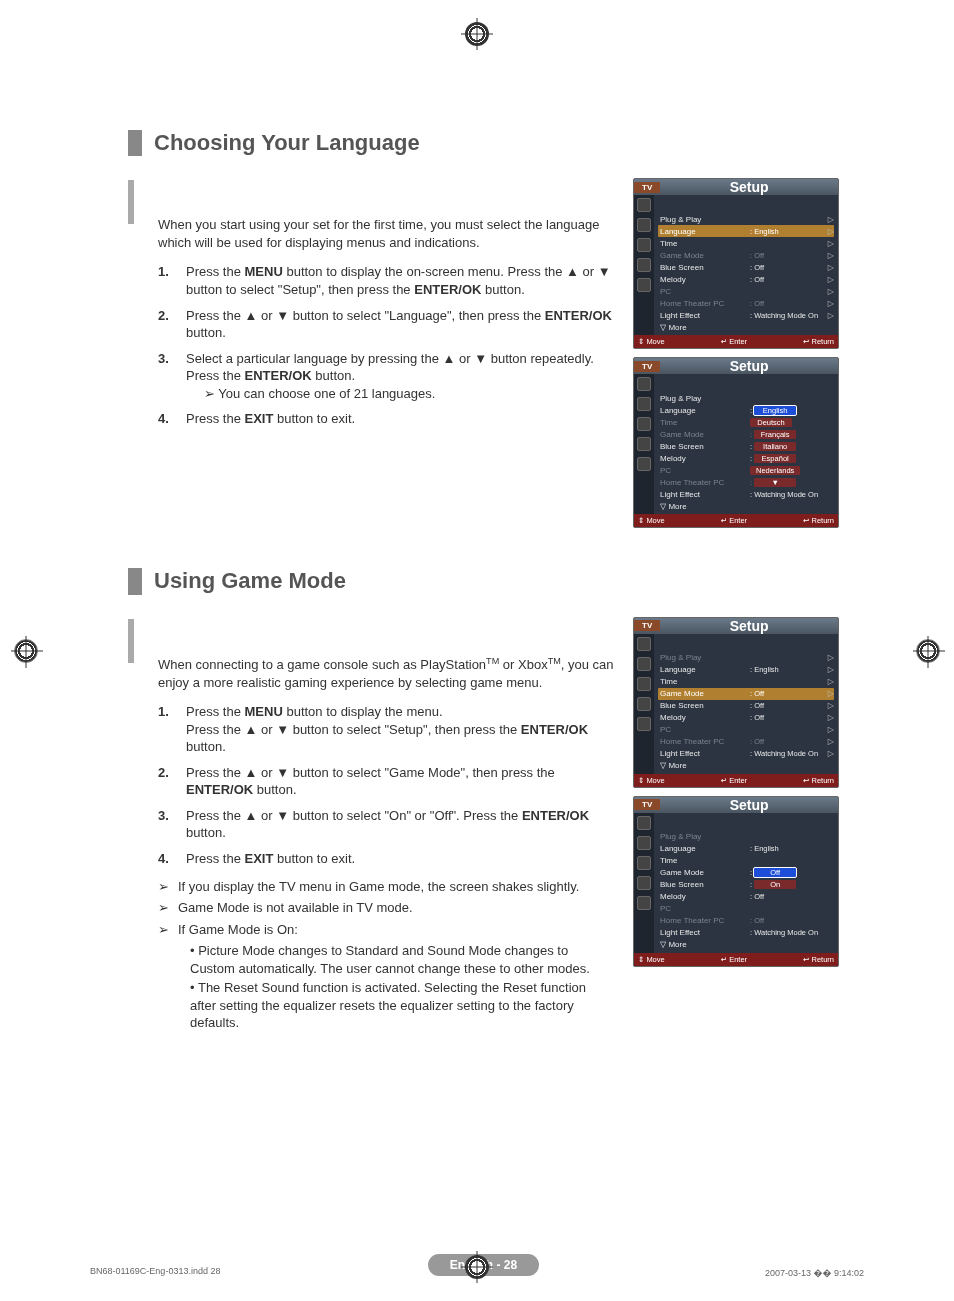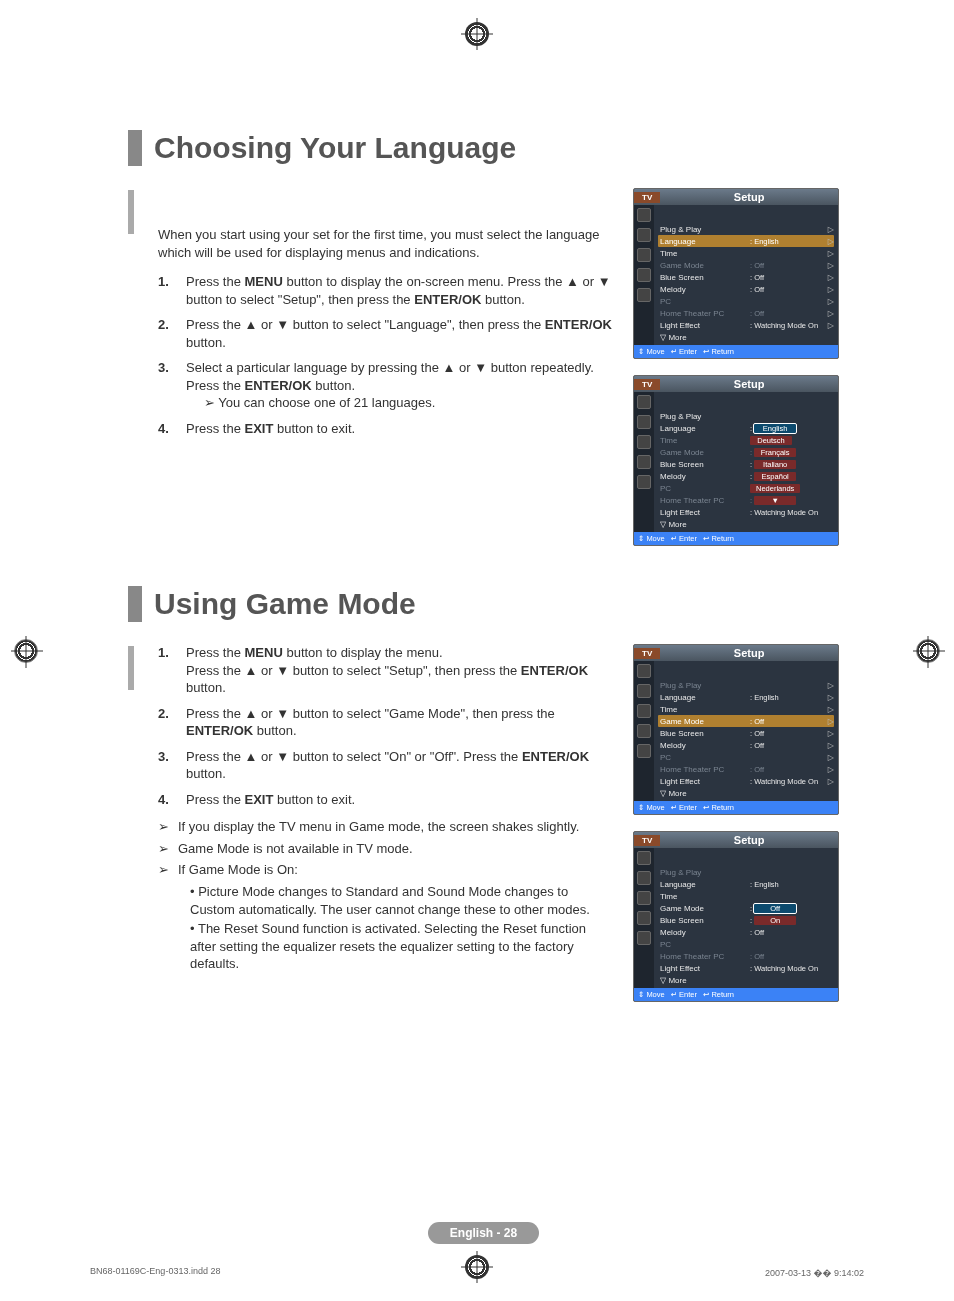--- a/index.html
+++ b/index.html
@@ -29,21 +29,21 @@
     background: radial-gradient(circle at center, #fff 0 6px, #333 6px 8px, #fff 8px 9px, #333 9px 12px);
     position: relative;
   }
   .reg::before, .reg::after {
     content:""; position:absolute; background:#333;
   }
   .reg::before { left:50%; top:-4px; width:1px; height:32px; transform:translateX(-50%);}
   .reg::after { top:50%; left:-4px; height:1px; width:32px; transform:translateY(-50%);}
 
   h2.section-title {
-    font-size: 30px;
+    font-size: 22px;
     font-weight: bold;
     color: #555;
     margin-bottom: 22px;
     border-left: 14px solid #888;
     padding-left: 12px;
     line-height: 1.2;
   }
   .block {
     display: flex;
     gap: 18px;
@@ -73,41 +73,41 @@
   ol.steps > li > .num { font-weight:bold; min-width:18px;}
   .subnote { padding-left:18px; }
   .subnote .chev::before { content:"➢ "; }
   .notes { margin-top:10px; }
   .notes .chev { display:flex; gap:6px; margin-bottom:4px;}
   .notes .chev::before{ content:"➢"; min-width:14px;}
   .bullets { padding-left: 32px; }
   .bullets .b::before{ content:"• ";}
   .bullets .b { margin-bottom:2px;}
 
-  .osdcol { width: 206px; display:flex; flex-direction:column; gap:16px;}
+  .osdcol { width: 206px; display:flex; flex-direction:column; gap:8px;}
   .osd {
     width: 206px;
     font-size: 8px;
     color:#fff;
     border:1px solid #666;
     background:#2b3440;
     border-radius:2px;
     overflow:hidden;
   }
   .osd-head {
     display:flex; align-items:center;
     background: linear-gradient(#6b7a8a,#4a5560);
     height:16px;
     position:relative;
   }
   .osd-head .tv {
     background:#8a4a2a; color:#fff; font-weight:bold;
     padding:1px 8px; font-size:8px;
   }
-  .osd-head .title { flex:1; text-align:center; font-weight:bold; font-size:11px;}
+  .osd-head .title { flex:1; text-align:center; font-weight:bold; font-size:14px;}
   .osd-body { display:flex; }
   .osd-icons {
     width:20px; background:#1e252e;
     display:flex; flex-direction:column; align-items:center;
     padding:3px 0; gap:6px;
   }
   .osd-icons .ic {
     width:14px;height:14px;border-radius:2px;
     background:#444; border:1px solid #666;
   }
@@ -120,25 +120,25 @@
   .osd-row .lbl { flex:1; white-space:nowrap;}
   .osd-row .val { width:74px; font-size:7.5px; white-space:nowrap;}
   .osd-row .arr { width:10px; text-align:right; color:#bbb;}
   .osd-row.hl {
     background:#b08030; color:#fff; border-radius:1px; padding-left:2px; margin-left:-2px;
   }
   .osd-row .pill {
     background:#7a2a2a; color:#fff; padding:0 6px; border-radius:1px;
     display:inline-block; min-width:42px; text-align:center;
   }
-  .osd-row .pill.sel { background:#0c4a6e; outline:1px solid #fff;}
+  .osd-row .pill.sel { background:#1d4ed8; outline:1px solid #fff;}
   .osd-more::before{content:"▽ ";}
   .osd-foot {
-    display:flex; gap:6px; justify-content:flex-start;
-    background:#3b82f6; font-size:7.5px; padding:2px 4px;
+    display:flex; gap:6px; justify-content:space-between;
+    background:#7f1d1d; font-size:7.5px; padding:2px 4px;
   }
   .osd-foot span::before{ content:""; }
   .osd-foot .mv::before{content:"⇕ ";}
   .osd-foot .en::before{content:"↵ ";}
   .osd-foot .rt::before{content:"↩ ";}
 
   .page-footer {
     text-align:center;
     margin-top: 220px;
   }
@@ -342,20 +342,21 @@
             <span class="en">Enter</span>
             <span class="rt">Return</span>
           </div>
         </div>
     </div>
   </div>
 
   <h2 class="section-title">Using Game Mode</h2>
   <div class="block">
     <div class="textcol">
+      <p class="intro" id="intro2">When connecting to a game console such as PlayStation<sup>TM</sup> or Xbox<sup>TM</sup>, you can enjoy a more realistic gaming experience by selecting game menu.</p>
       <ol class="steps" id="steps2">
           <li>
             <span class="num">1.</span>
             <div>Press the <strong>MENU</strong> button to display the menu.<br>Press the ▲ or ▼ button to select "Setup", then press the <strong>ENTER/OK</strong> button.</div>
           </li>
           <li>
             <span class="num">2.</span>
             <div>Press the ▲ or ▼ button to select "Game Mode", then press the <strong>ENTER/OK</strong> button.</div>
           </li>
           <li>

